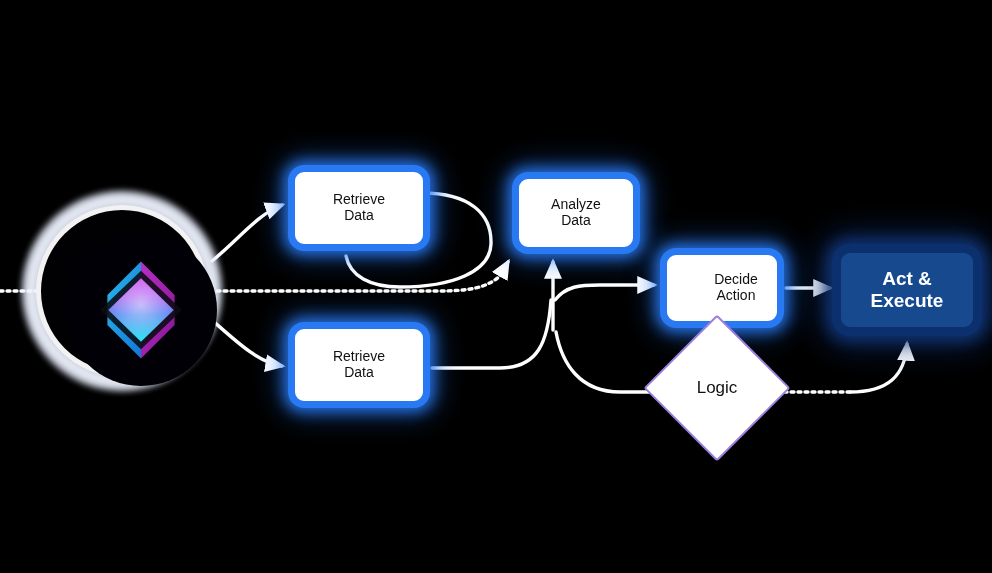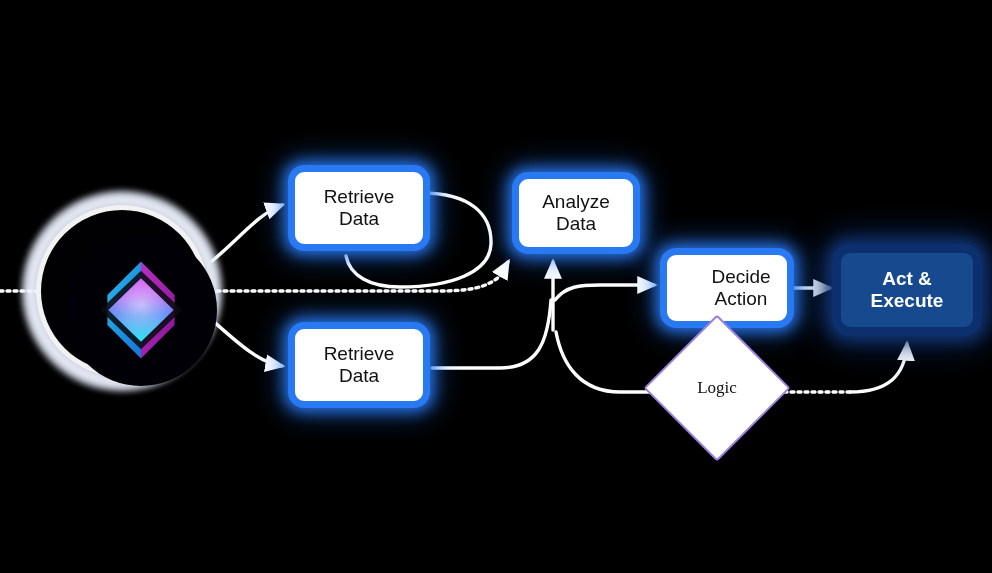--- a/index.html
+++ b/index.html
@@ -75,21 +75,21 @@
     text-align: center;
     line-height: 1.14;
     white-space: pre-line;
     z-index: 3;
   }
   .node-proc {
     background: #ffffff;
     color: #111111;
     border: 7px solid #2979f2;
     border-radius: 16px;
-    font-size: 19px;
+    font-size: 14px;
     box-shadow: 0 0 13px 4px rgba(41,121,242,0.85),
                 0 0 26px 9px rgba(41,121,242,0.40);
   }
   .node-terminal {
     background: #17498f;
     color: #ffffff;
     font-weight: bold;
     border: 9px solid #0c2f6d;
     border-radius: 18px;
     font-size: 19px;
@@ -119,23 +119,23 @@
     align-items: center;
     justify-content: center;
     color: #111111;
     font-size: 17px;
   }
 
   
   #node-retrieve-top    { left: 288px; top: 165px; width: 142px; height: 86px; }
   #node-retrieve-bottom { left: 288px; top: 322px; width: 142px; height: 86px; }
   #node-analyze         { left: 512px; top: 172px; width: 128px; height: 82px; }
-  #node-decide          { left: 660px; top: 248px; width: 134px; height: 80px; padding-left: 28px; }
+  #node-decide          { left: 660px; top: 248px; width: 124px; height: 80px; padding-left: 28px; }
   #node-act             { left: 832px; top: 244px; width: 150px; height: 92px; }
-  #node-logic           { left: 665px; top: 336px; width: 104px; height: 104px; font-family: Liberation Serif, serif; }
+  #node-logic           { left: 665px; top: 336px; width: 104px; height: 104px; }
 </style>
 </head>
 <body>
 
 <div id="canvas">
 
   <svg id="edges" viewBox="0 0 992 573" xmlns="http://www.w3.org/2000/svg">
     <defs>
       <marker id="arrowhead" viewBox="0 0 10 10" refX="8.2" refY="5" markerWidth="6" markerHeight="6" orient="auto-start-reverse">
         <path d="M 0 0.6 L 10 5 L 0 9.4 z" fill="#ffffff"></path>

